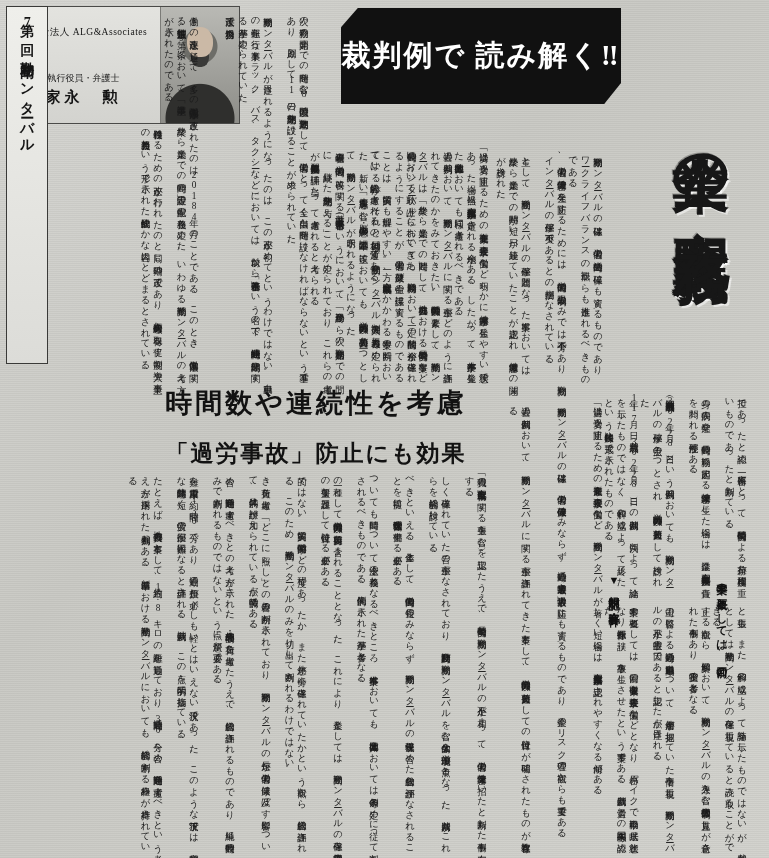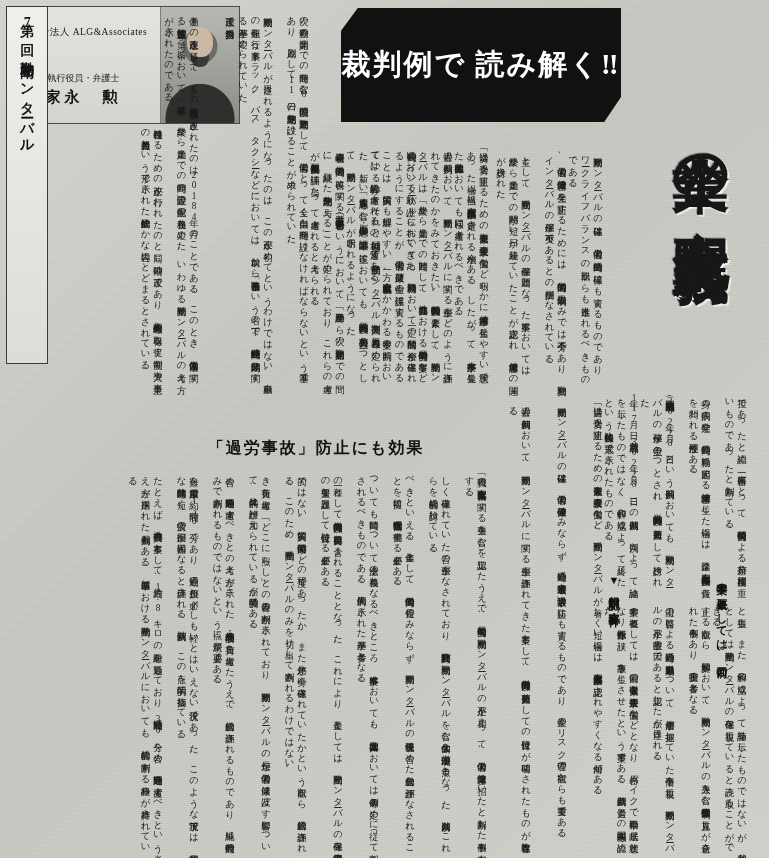--- a/index.html
+++ b/index.html
@@ -61,21 +61,21 @@
     border:1px solid #3a3a38;
     background:linear-gradient(180deg,#efefeb,#dcdcd8);
     display:flex;align-items:flex-start;justify-content:center;
     padding-top:6px;
     z-index:3;
   }
   .issue .vert{font-size:14px;font-weight:bold;line-height:1.25;letter-spacing:2px;}
 
   
   .flash{
-    position:absolute;right:148px;top:8px;width:280px;height:114px;
+    position:absolute;right:148px;top:8px;width:280px;height:96px;
     background:#111;
     clip-path:polygon(6% 0,100% 0,100% 78%,94% 100%,0 100%,0 20%);
     color:#fff;
     display:flex;align-items:center;justify-content:center;
     box-shadow:3px 3px 0 rgba(0,0,0,.25);
   }
   .flash span{
     font-size:29px;font-weight:bold;line-height:1.22;letter-spacing:2px;
     text-align:center;display:block;
   }
@@ -92,21 +92,21 @@
   }
 
   
   .sub1{
     position:absolute;left:132px;top:385px;width:368px;
     text-align:center;font-size:27px;font-weight:bold;letter-spacing:3px;
     color:#121212;
   }
   .sub2{
     position:absolute;left:132px;top:438px;width:368px;
-    text-align:center;font-size:16px;font-weight:bold;letter-spacing:2px;
+    text-align:center;font-size:23px;font-weight:bold;letter-spacing:2px;
     color:#121212;
   }
 
   
   .col{
     position:absolute;
     writing-mode:vertical-rl;
     text-orientation:upright;
     font-size:9.3px;
     line-height:1.34;
@@ -183,20 +183,21 @@
 
   <div class="flash">
     <span>裁判例で
 読み解く‼</span>
   </div>
 
   <div class="maintitle">
     <span class="vert">企業の安全配慮義務</span>
   </div>
 
+  <div class="sub1">時間数や連続性を考慮</div>
   <div class="sub2">「過労事故」防止にも効果</div>
 
   <div class="mini-head" id="mh1">▼規制明記が有解要件・</div>
   <div class="mini-head" id="mh2">事案の概要としては、前回の</div>
 
   <div class="col" id="c-a">改正法で労力務務に</div>
   <div class="col" id="c-b">働きの改正法を通じて、多くの労働関係法令が改正されたのは2018年4月のことである。このとき、労働基準法に関する特別措置法以下、第9条において、「事業主は、終業から始業までの時間の設定」等の配慮の義務を定めた。いわゆる勤務間インターバルの考え方が示されたのである。</div>
   <div class="col" id="c-c">義務付けるための改正が行われたのと同じ時期の改正であり、年次有給休暇の取得を促す制度の導入や事業主の努力義務という形で示された比較的緩やかな内容にとどまるとされている。</div>
   <div class="col" id="c-d">勤務間インターバルが注目されるようになったのは、この改正が初めてというわけではない。自動車の運転を行う事業（トラック、バス、タクシーなど）においては、以前から「改善基準告示」という名の下で、連続運転時間や休息期間に関する基準が定められていた。</div>
   <div class="col" id="c-e">次の勤務の開始までの時間を含む8時間以上の休息期間」として、労働者にとって全く自由な時間を設けなければならないという基準であり、原則として11日の休息期間を設けることが求められていた。</div>

